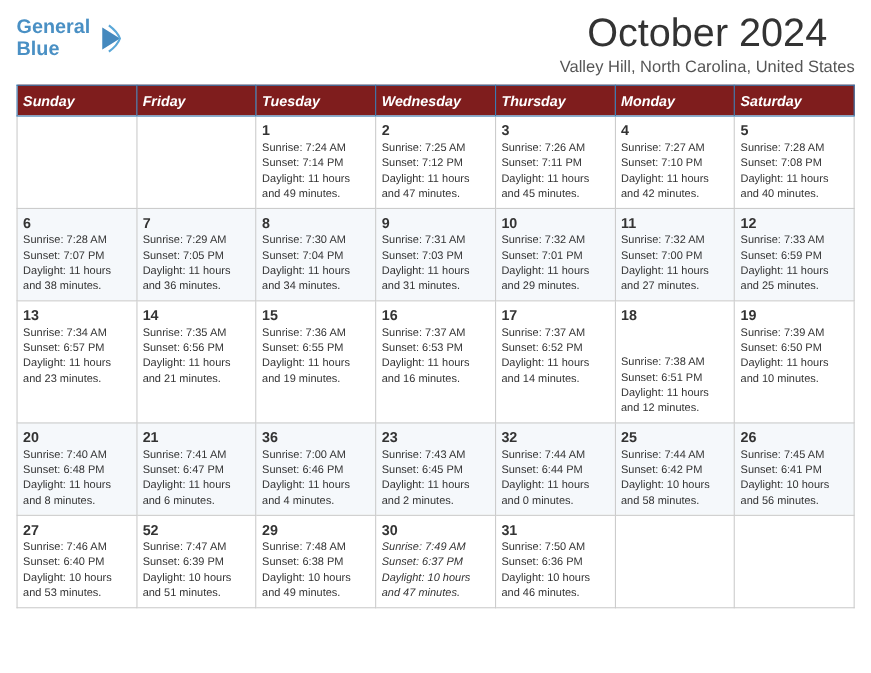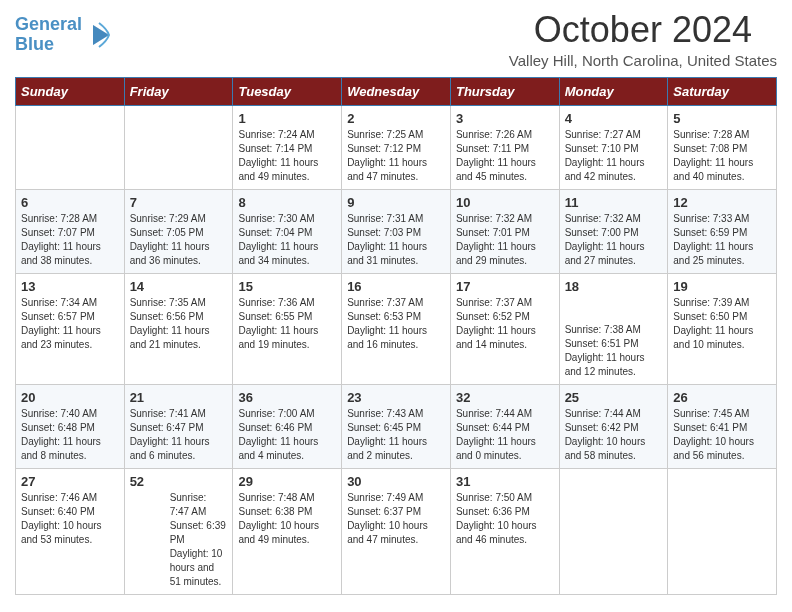--- a/index.html
+++ b/index.html
@@ -302,33 +302,33 @@
       </tr>
       <tr>
         <td>
           <span class="day-number">27</span>
           <div class="day-info" style="white-space: pre-line;">Sunrise: 7:46 AM
 Sunset: 6:40 PM
 Daylight: 10 hours and 53 minutes.</div>
         </td>
         <td>
           <span class="day-number">52</span>
-          <div class="day-info" style="white-space: pre-line; margin-left: 40px;">Sunrise: 7:47 AM
+          <div class="day-info" style="white-space: pre-line;">Sunrise: 7:47 AM
 Sunset: 6:39 PM
 Daylight: 10 hours and 51 minutes.</div>
         </td>
         <td>
           <span class="day-number">29</span>
           <div class="day-info" style="white-space: pre-line;">Sunrise: 7:48 AM
 Sunset: 6:38 PM
 Daylight: 10 hours and 49 minutes.</div>
         </td>
         <td>
           <span class="day-number">30</span>
-          <div class="day-info" style="white-space: pre-line;">Sunrise: 7:49 AM
+          <div class="day-info" style="white-space: pre-line; font-style: italic;">Sunrise: 7:49 AM
 Sunset: 6:37 PM
 Daylight: 10 hours and 47 minutes.</div>
         </td>
         <td>
           <span class="day-number">31</span>
           <div class="day-info" style="white-space: pre-line;">Sunrise: 7:50 AM
 Sunset: 6:36 PM
 Daylight: 10 hours and 46 minutes.</div>
         </td>
         <td class="empty-cell"></td>

